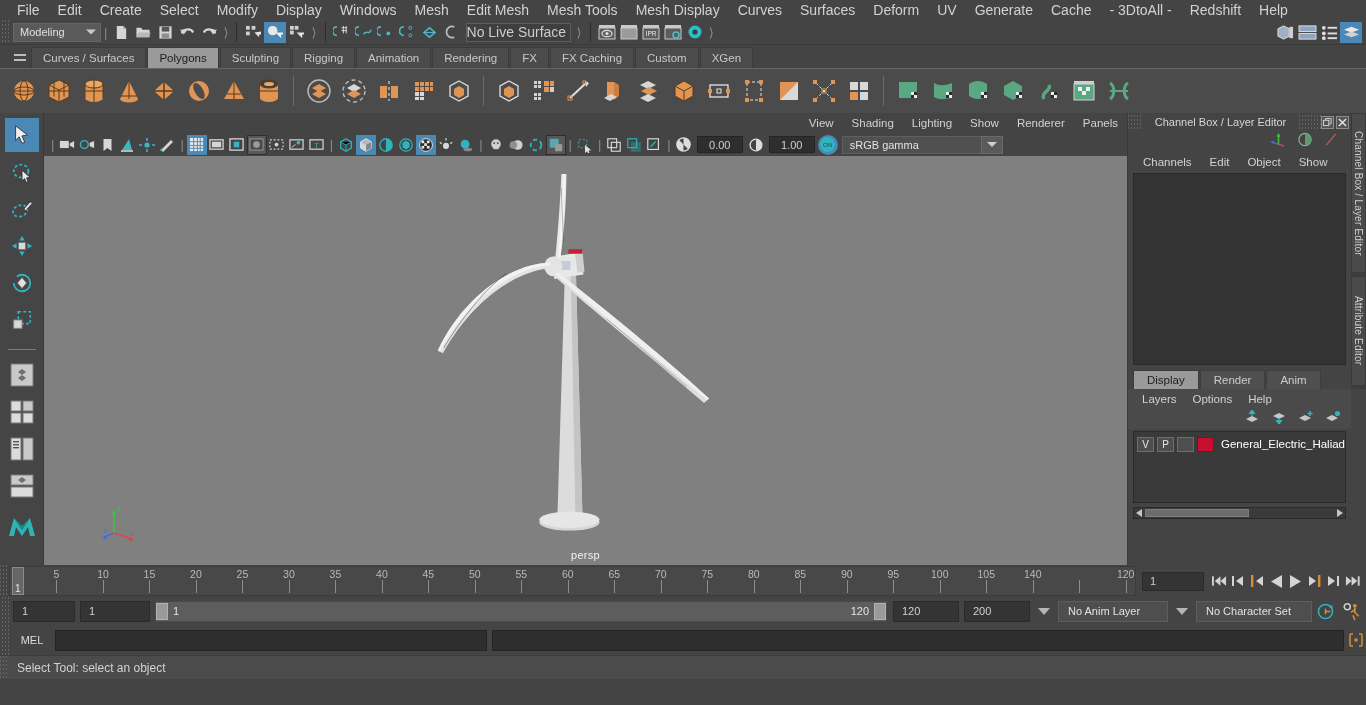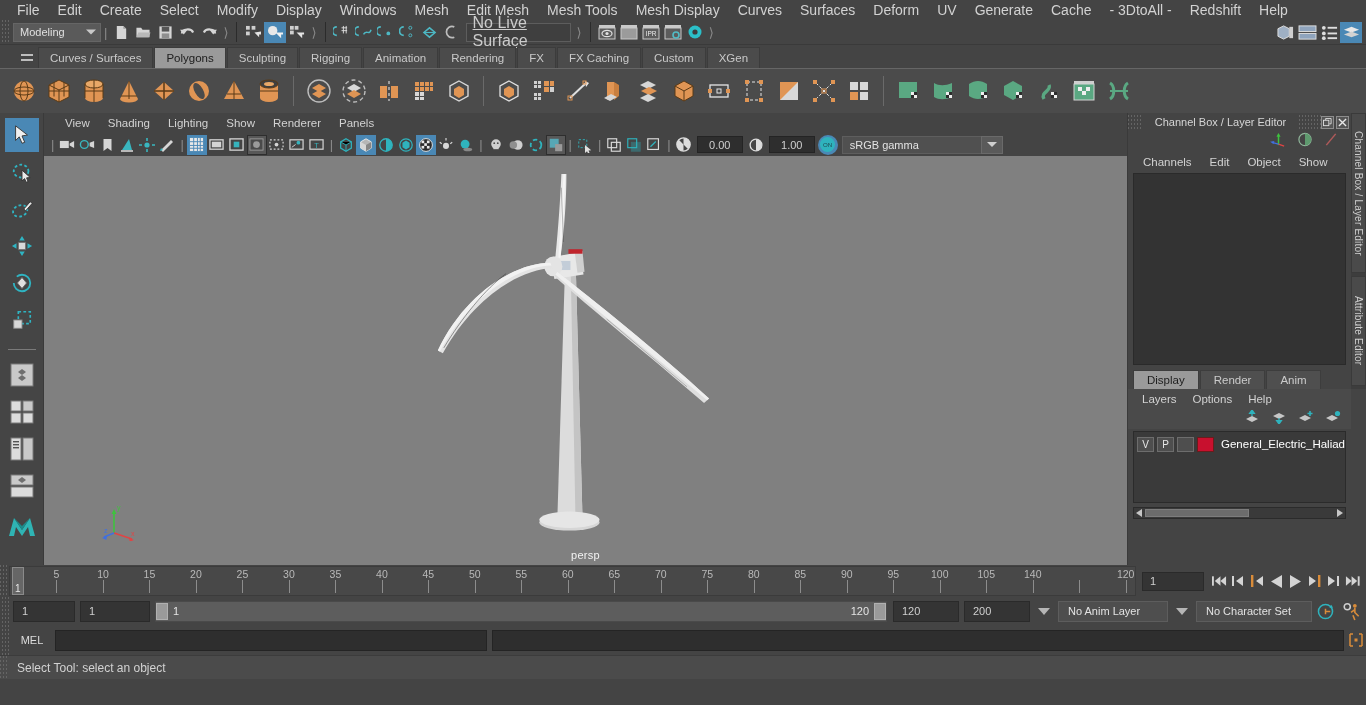--- a/index.html
+++ b/index.html
@@ -46,25 +46,25 @@
   .bracket { color:#8a8a8a; font-size:13px; padding:0 3px; }
   .ticon {
     width:22px; height:21px; display:flex; align-items:center; justify-content:center;
     flex:none; cursor:default;
   }
   .ticon.on { background:#4a88b5; }
   .livesurf {
     width:105px;height:19px;background:#3f3f3f;border:1px solid #5d5d5d;
     display:flex;align-items:center;margin:0 3px;
   }
-  .livesurf span{font-size:16px;color:#cccccc;padding-left:6px;text-decoration:underline;}
+  .livesurf span{font-size:14px;color:#cccccc;}
 
   
   #shelfwrap { background:#444444; }
-  #shelftabs { height:23px; display:flex; align-items:flex-end; padding-left:16px; }
+  #shelftabs { height:23px; display:flex; align-items:flex-end; padding-left:9px; }
   .hamb {
     width:22px;height:22px;display:flex;flex-direction:column;justify-content:center;
     align-items:center;gap:3px;flex:none;
   }
   .hamb i { display:block;width:12px;height:2px;background:#bdbdbd; }
   .stab {
     height:21px;line-height:21px;padding:0 11px;font-size:11.5px;color:#c9c9c9;
     background:#4b4b4b;border:1px solid #3c3c3c;border-bottom:none;
     margin-right:1px; white-space:nowrap; cursor:default;
   }
@@ -87,21 +87,21 @@
   }
   .tb { width:34px;height:34px;display:flex;align-items:center;justify-content:center;
         margin-bottom:3px; flex:none;}
   .tb.sel { background:#4a88b5; }
   .tbdiv { width:28px;height:1px;background:#7a7a7a;margin:9px 0 8px 0; }
 
   
   #vpanel { flex:1; display:flex; flex-direction:column; background:#444444;
             border-right:1px solid #3a3a3a; }
   #vpmenu { height:20px; display:flex; align-items:center; padding-left:12px;
-            background:#444444; }
+            background:#444444;justify-content:flex-end; }
   #vpmenu .vm { font-size:11.5px;color:#d2d2d2;padding:0 9px;line-height:20px;cursor:default;}
   #vptool { height:23px;display:flex;align-items:center;background:#444444;padding-left:4px;}
   .vi { width:20px;height:20px;display:flex;align-items:center;justify-content:center;flex:none;}
   .vi.on{background:#4a88b5;}
   .vi.on2{background:#585858;border:1px solid #2e2e2e;}
   .numfield{
     width:46px;height:17px;background:#2e2e2e;border:1px solid #242424;
     font-size:11px;color:#cfcfcf;display:flex;align-items:center;justify-content:center;
     margin:0 3px;flex:none;
   }

